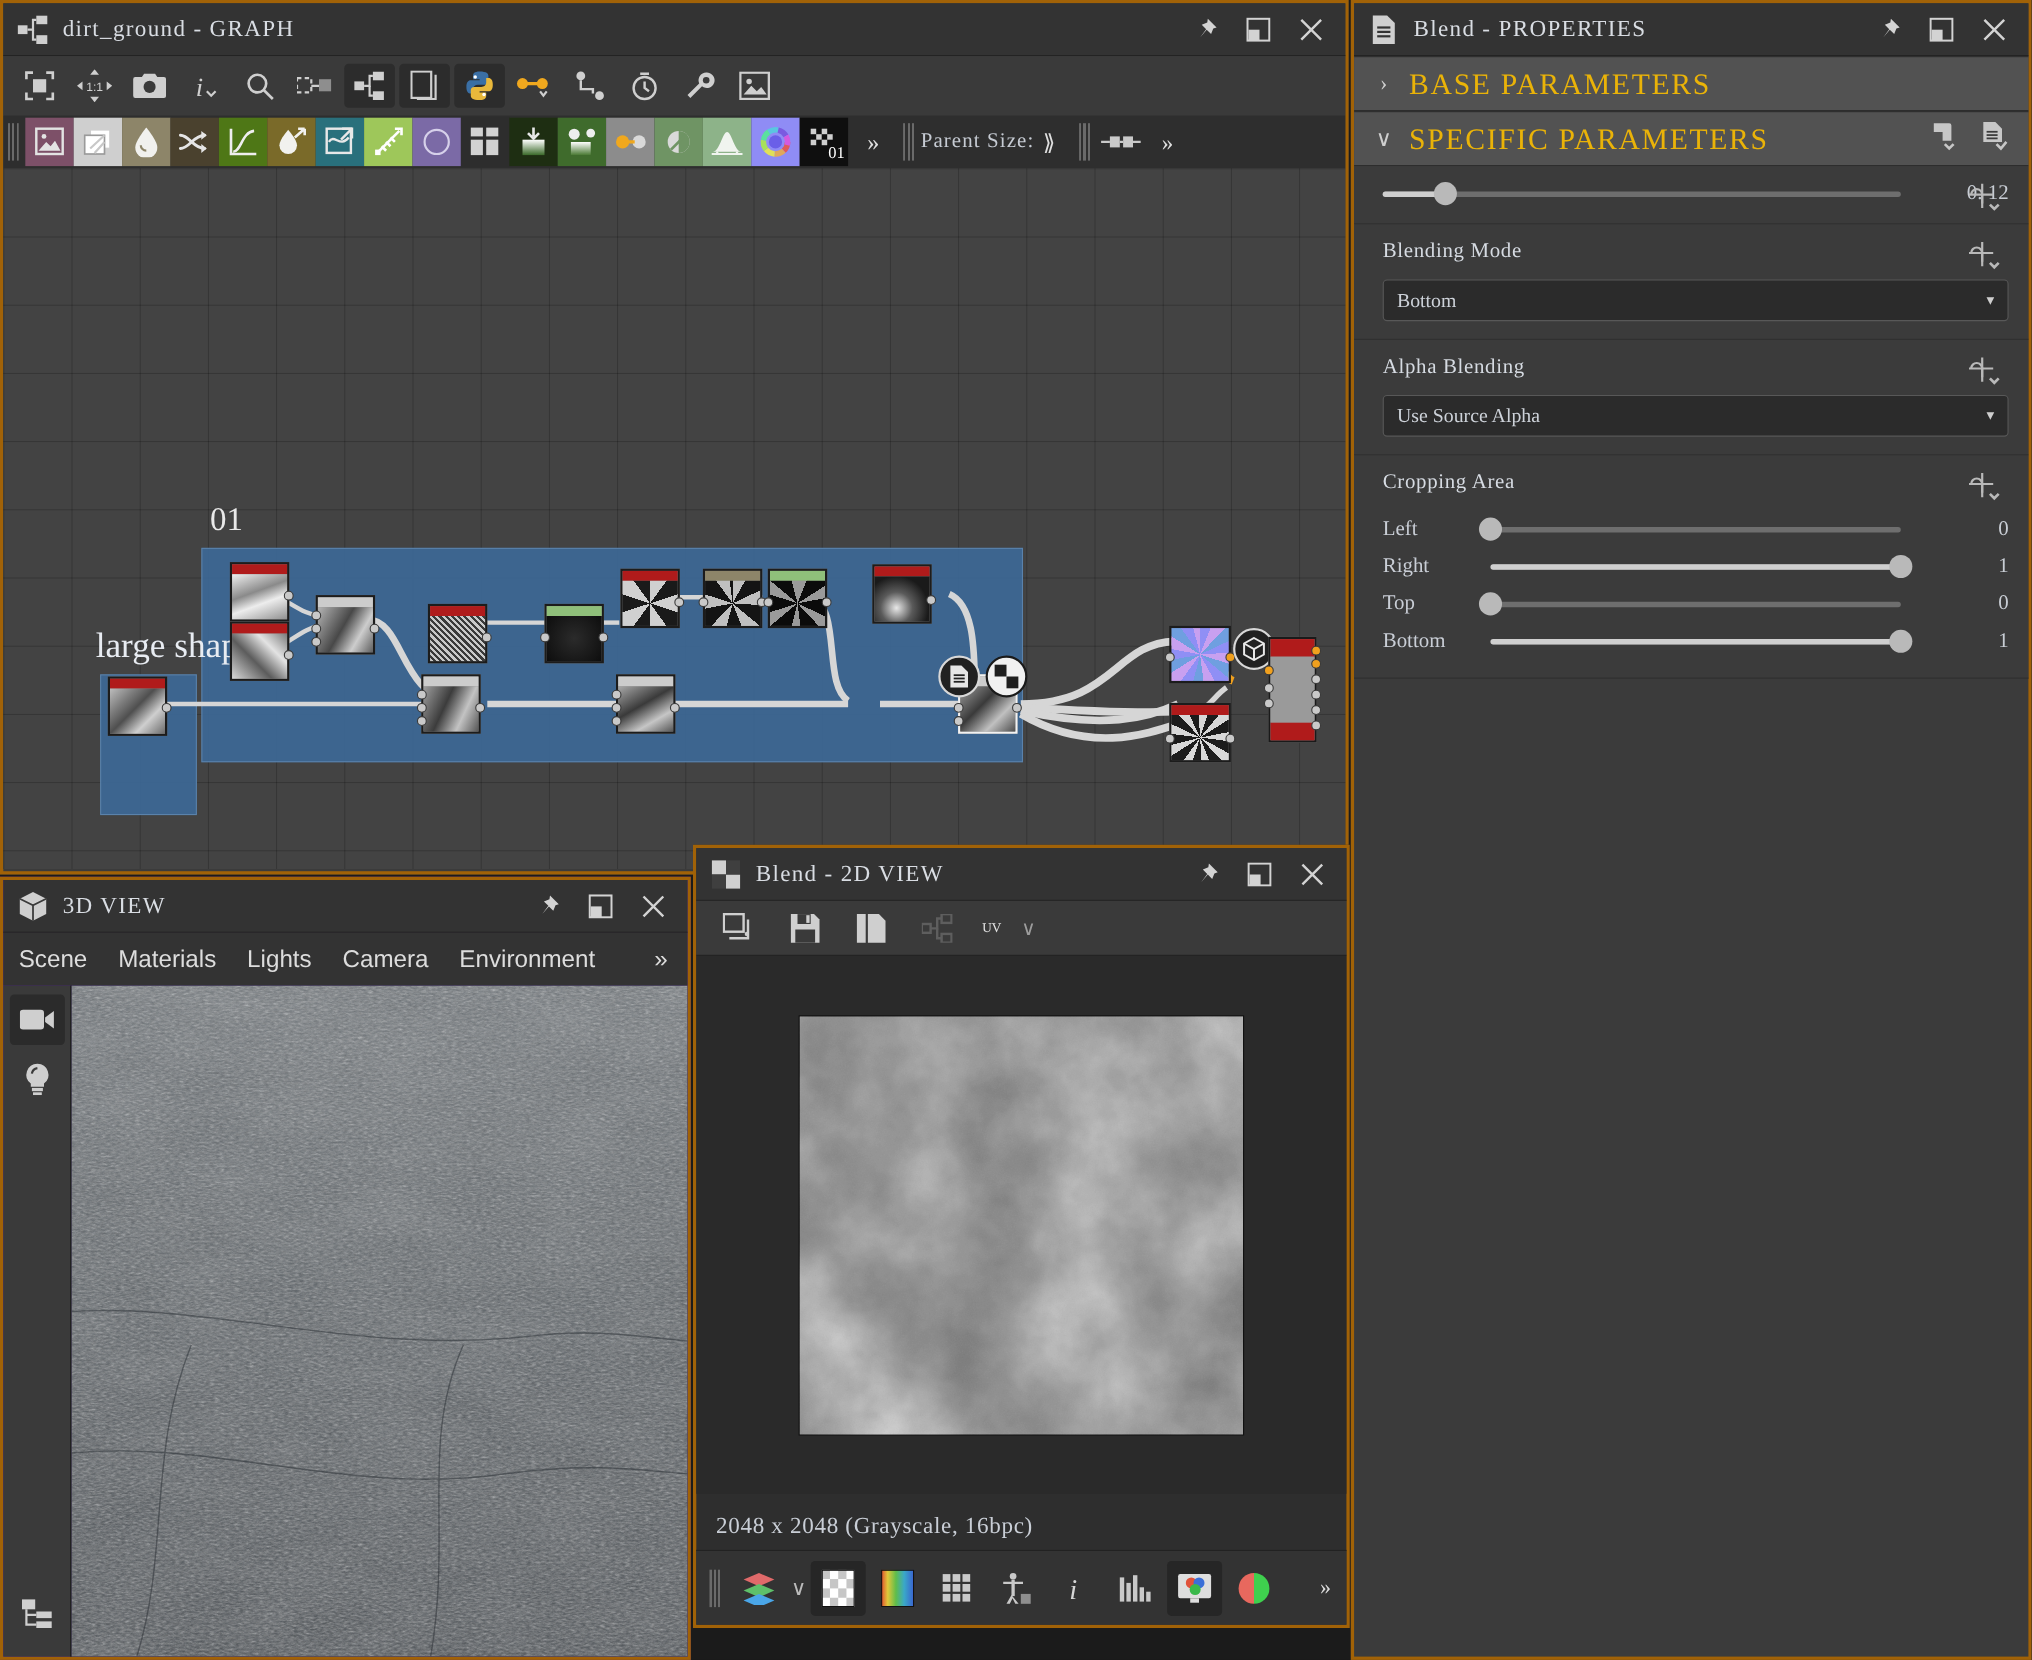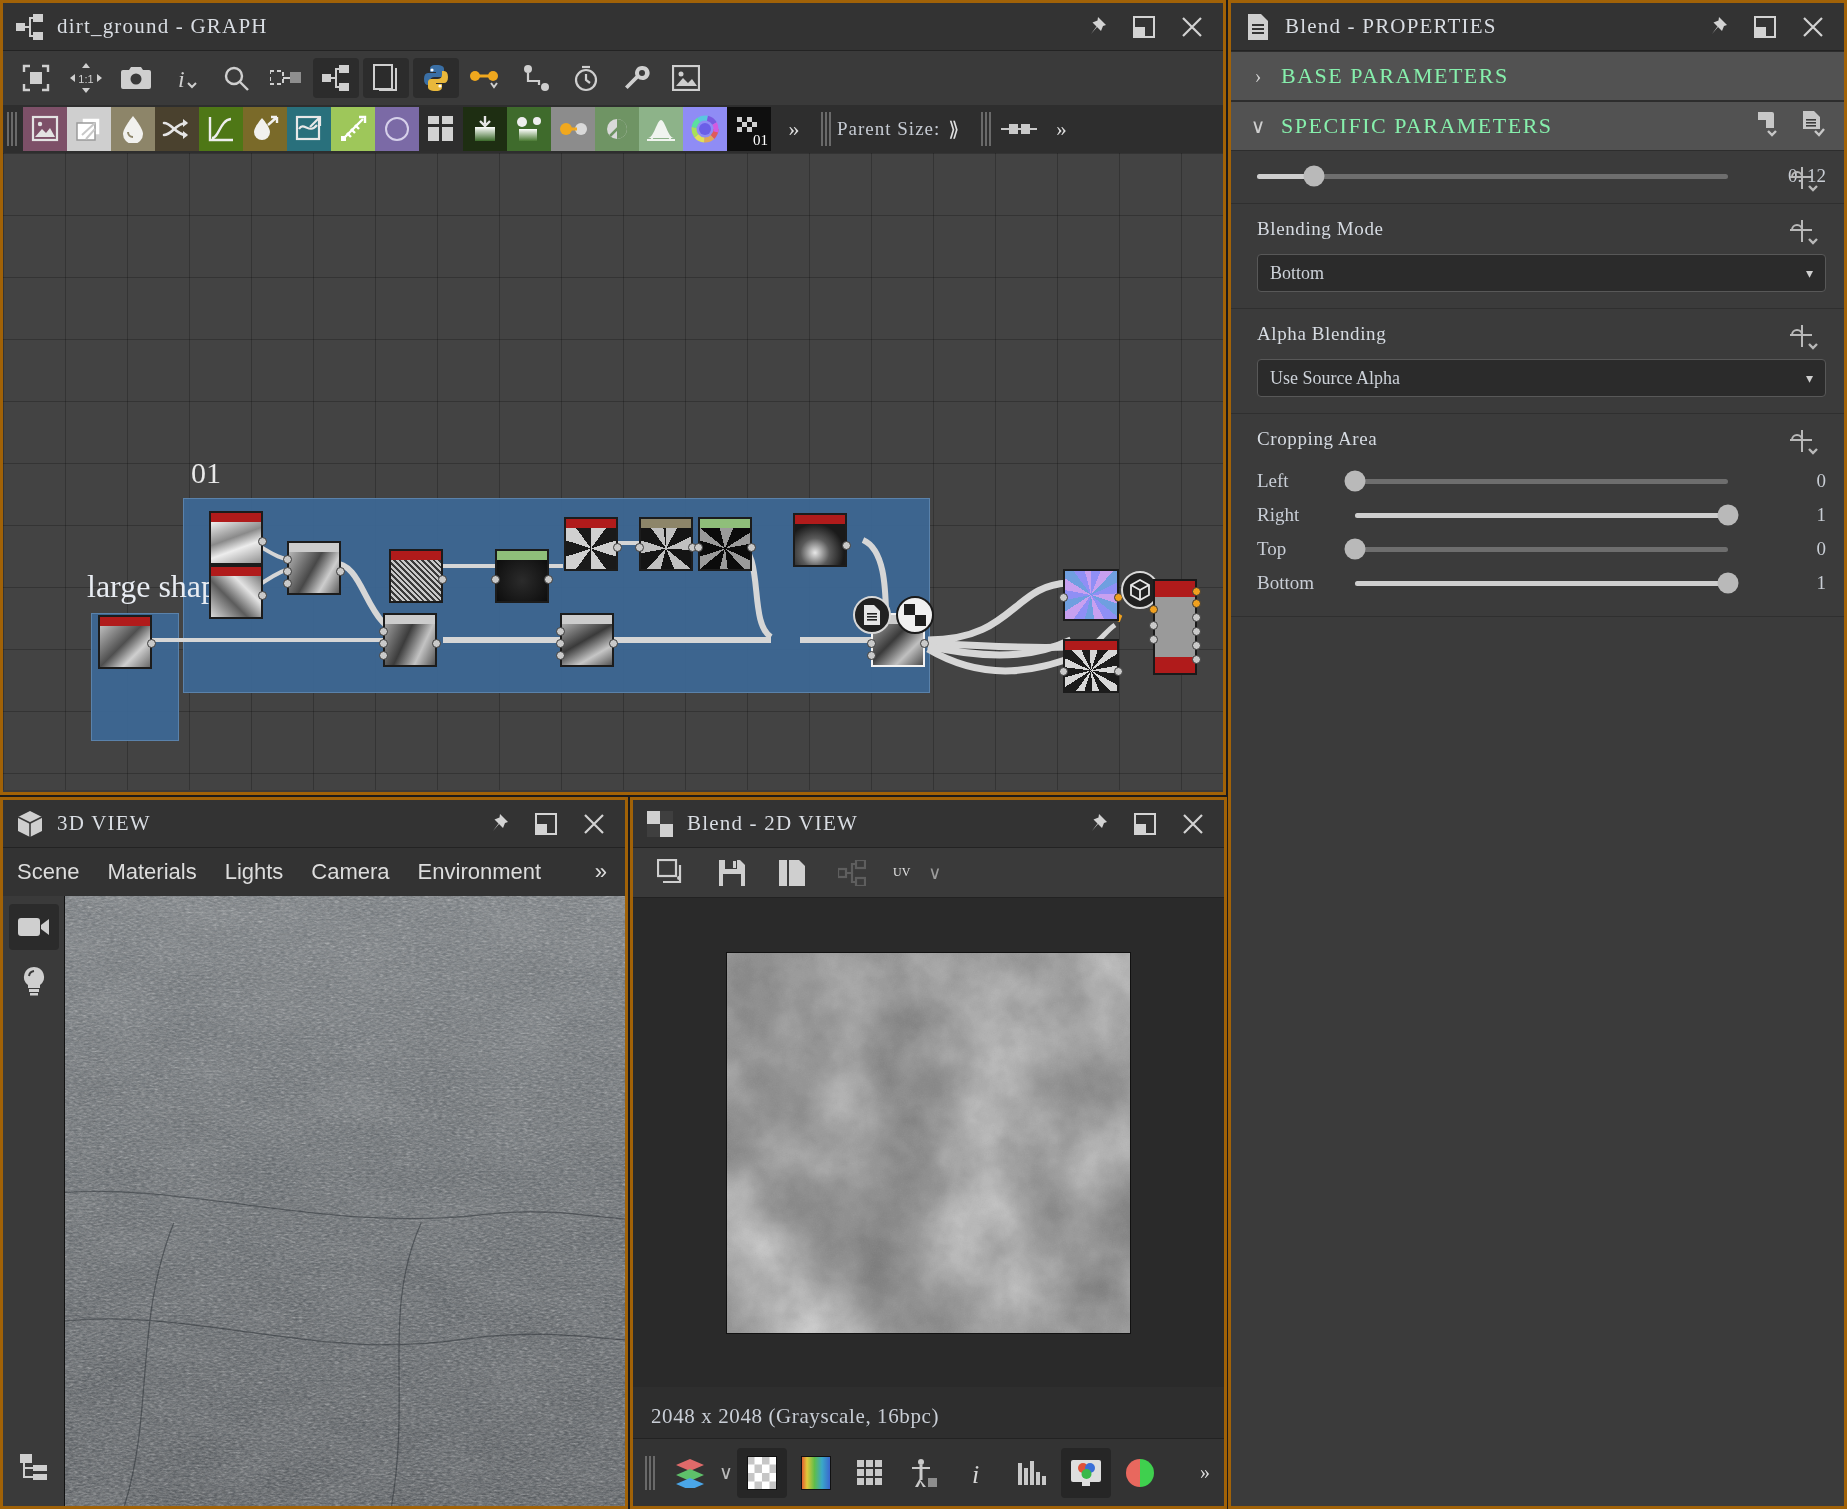--- a/index.html
+++ b/index.html
@@ -56,21 +56,21 @@
            display:flex;align-items:center;justify-content:center; }
   svg.wires { position:absolute; left:0; top:0; width:100%; height:100%; pointer-events:none; }
 
   
   #props-panel { left: 1228px; top: 0; width: 619px; height: 1509px; background: #3b3b3b; }
   .prop-section {
     height: 50px; display:flex; align-items:center; background:#525252;
     border-top:1px solid #2d2d2d; border-bottom:1px solid #2d2d2d; padding-left:14px; cursor:pointer;
   }
   .prop-section .chev { width: 26px; margin-right: 10px; color:#cfcfcf; font-size:20px; display:flex;justify-content:center;}
-  .prop-section .sec-label { font-size:22px; letter-spacing:1.5px; color:#86efac; }
+  .prop-section .sec-label { font-size:27px; letter-spacing:1.5px; color:#eab308; }
   .prop-section .sec-right { margin-left:auto; display:flex; gap:18px; padding-right:16px; }
   .prop-row { padding: 14px 18px 16px 26px; border-bottom: 1px solid #2f2f2f; background:#3b3b3b; position:relative;}
   .prop-label { font-size: 19px; color:#d6dbe2; letter-spacing:0.6px; margin-bottom: 14px; }
   .prop-fn { position:absolute; right:22px; top:12px; }
   .slider-wrap { display:flex; align-items:center; }
   .sl-track { position:relative; height:5px; background:#6e6e6e; border-radius:3px; flex:1 1 auto; }
   .sl-track .fill { position:absolute; left:0; top:0; bottom:0; background:#cfcfcf; border-radius:3px; }
   .sl-knob { position:absolute; width:21px; height:21px; border-radius:50%; background:#b9b9b9; top:50%; transform:translate(-50%,-50%); }
   .sl-value { width: 80px; text-align:right; font-size:19px; color:#c8cdd4; flex:0 0 auto; }
   .combo {
@@ -84,21 +84,21 @@
   
   #view3d-panel { left:0; top:797px; width:628px; height:712px; background:#4c1d95; }
   .tabs3d { height:48px; display:flex; align-items:center; padding-left:14px; gap:28px; background:#333; }
   .tab3d { font-family:"Liberation Sans", sans-serif; font-size:22px; color:#ddd; cursor:pointer; }
   .v3-left { position:absolute; left:0; top:96px; width:62px; bottom:0; background:#3a3a3a; border-right:1px solid #111;}
   .v3-btn { width:50px;height:46px;margin:8px auto 0;display:flex;align-items:center;justify-content:center;border-radius:4px;cursor:pointer;}
   .v3-btn.on { background:#2b2b2b; }
   .render3d { position:absolute; left:62px; top:96px; right:0; bottom:0; overflow:hidden; background:#4a4e52; }
 
   
-  #view2d-panel { left:630px; top:797px; width:597px; height:712px; background:#2e2e2e;text-align:right; }
+  #view2d-panel { left:630px; top:768px; width:597px; height:712px; background:#2e2e2e;text-align:right; }
   .v2-toolbar { height:50px; display:flex; align-items:center; gap:10px; padding-left:14px; background:#3a3a3a; border-bottom:1px solid #222;}
   .v2-canvas { position:absolute; left:0; top:98px; right:0; height:489px; background:#2a2a2a; display:flex;align-items:center;justify-content:center; }
   .v2-img { width:405px; height:382px; border:1px solid #111; }
   .v2-info { position:absolute; left:0; bottom:68px; height:44px; width:100%; padding-left:18px; display:flex;align-items:center;
              font-size:21px; color:#c9ced6; letter-spacing:0.6px; }
   .v2-bottom { position:absolute; left:0; bottom:0; height:68px; width:100%; background:#333; display:flex; align-items:center; padding-left:8px; gap:4px; border-top:1px solid #222;}
   .b2btn { width:50px;height:50px;display:flex;align-items:center;justify-content:center;border-radius:4px;cursor:pointer;}
   .b2btn.on { background:#262626; }
   .chev-sm { font-size:15px; color:#bbb; cursor:pointer; }
   .dd-more { margin-left:auto; padding-right:14px; font-size:20px; color:#ddd; cursor:pointer; }

